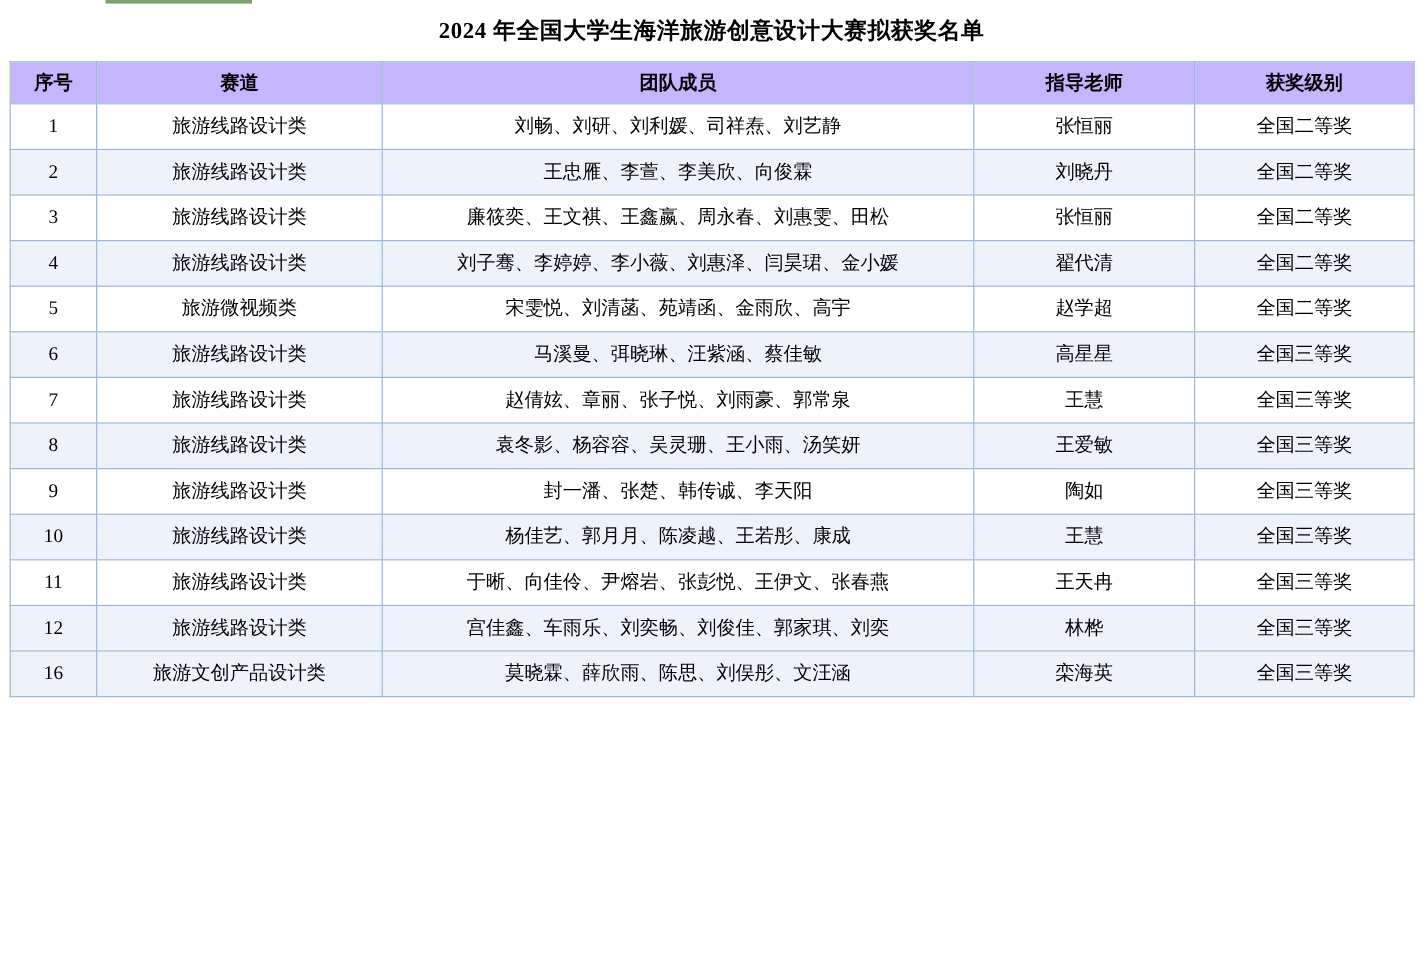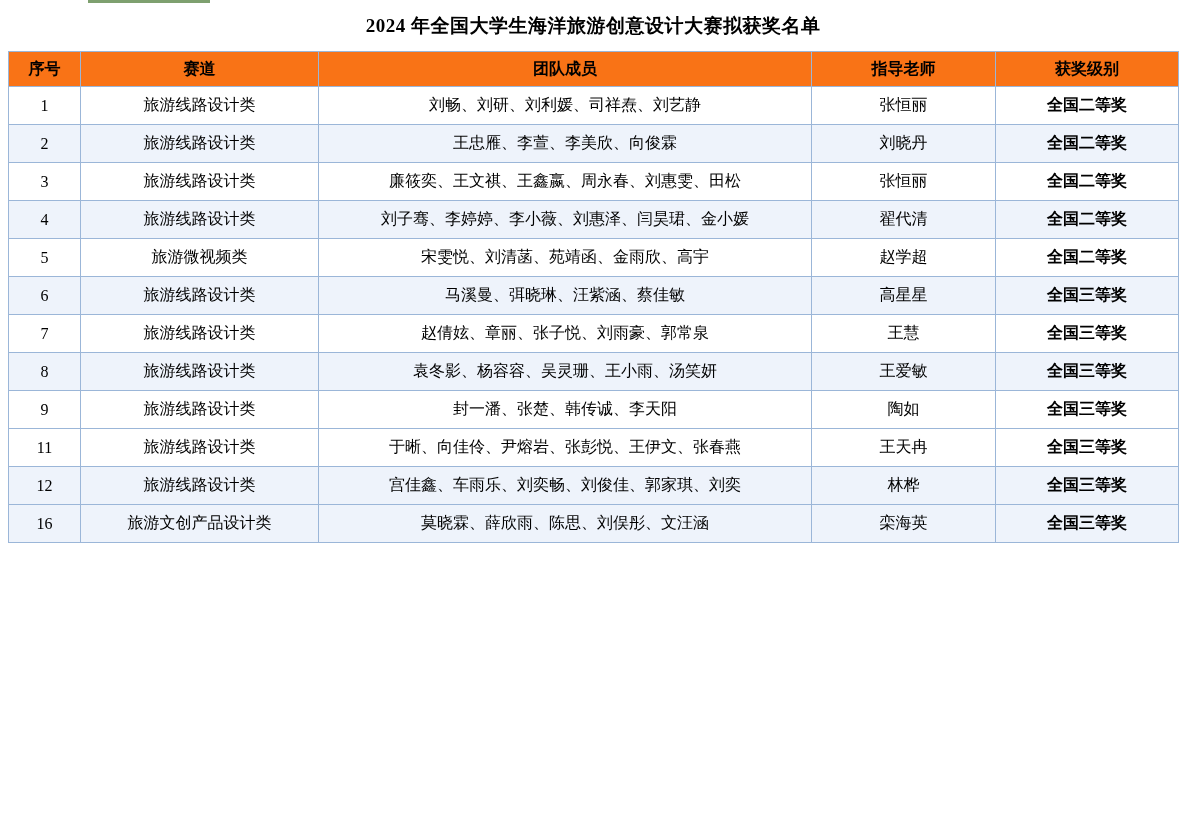--- a/index.html
+++ b/index.html
@@ -53,37 +53,37 @@
     height: 37px;
     text-align: center;
     vertical-align: middle;
     font-size: 16px;
     font-family: "Liberation Serif", "DejaVu Serif", serif;
     padding: 0 2px;
     overflow: hidden;
     white-space: nowrap;
   }
   table.award-table thead th {
-    background: #f97316;
+    background: #c4b5fd;
     font-weight: bold;
     height: 34px;
     font-size: 16px;
   }
   table.award-table tbody tr.alt td {
     background: #eef3fb;
   }
   table.award-table tbody tr td {
     background: #ffffff;
   }
   col.c-no { width: 72px; }
   col.c-track { width: 238px; }
   col.c-members { width: 493px; }
   col.c-teacher { width: 184px; }
   col.c-level { width: 183px; }
-  .cell-bold { font-weight: bold; }
+  .cell-bold { font-weight: normal; }
 </style>
 </head>
 <body>
 
 <div class="page">
 
   <div class="top-accent"></div>
 
   <div class="doc-title">2024 年全国大学生海洋旅游创意设计大赛拟获奖名单</div>
 
@@ -161,20 +161,27 @@
         <td>王爱敏</td>
         <td class="cell-bold">全国三等奖</td>
       </tr>
       <tr>
         <td>9</td>
         <td>旅游线路设计类</td>
         <td>封一潘、张楚、韩传诚、李天阳</td>
         <td>陶如</td>
         <td class="cell-bold">全国三等奖</td>
       </tr>
+      <tr class="alt">
+        <td>10</td>
+        <td>旅游线路设计类</td>
+        <td>杨佳艺、郭月月、陈凌越、王若彤、康成</td>
+        <td>王慧</td>
+        <td class="cell-bold">全国三等奖</td>
+      </tr>
       <tr>
         <td>11</td>
         <td>旅游线路设计类</td>
         <td>于晰、向佳伶、尹熔岩、张彭悦、王伊文、张春燕</td>
         <td>王天冉</td>
         <td class="cell-bold">全国三等奖</td>
       </tr>
       <tr class="alt">
         <td>12</td>
         <td>旅游线路设计类</td>

